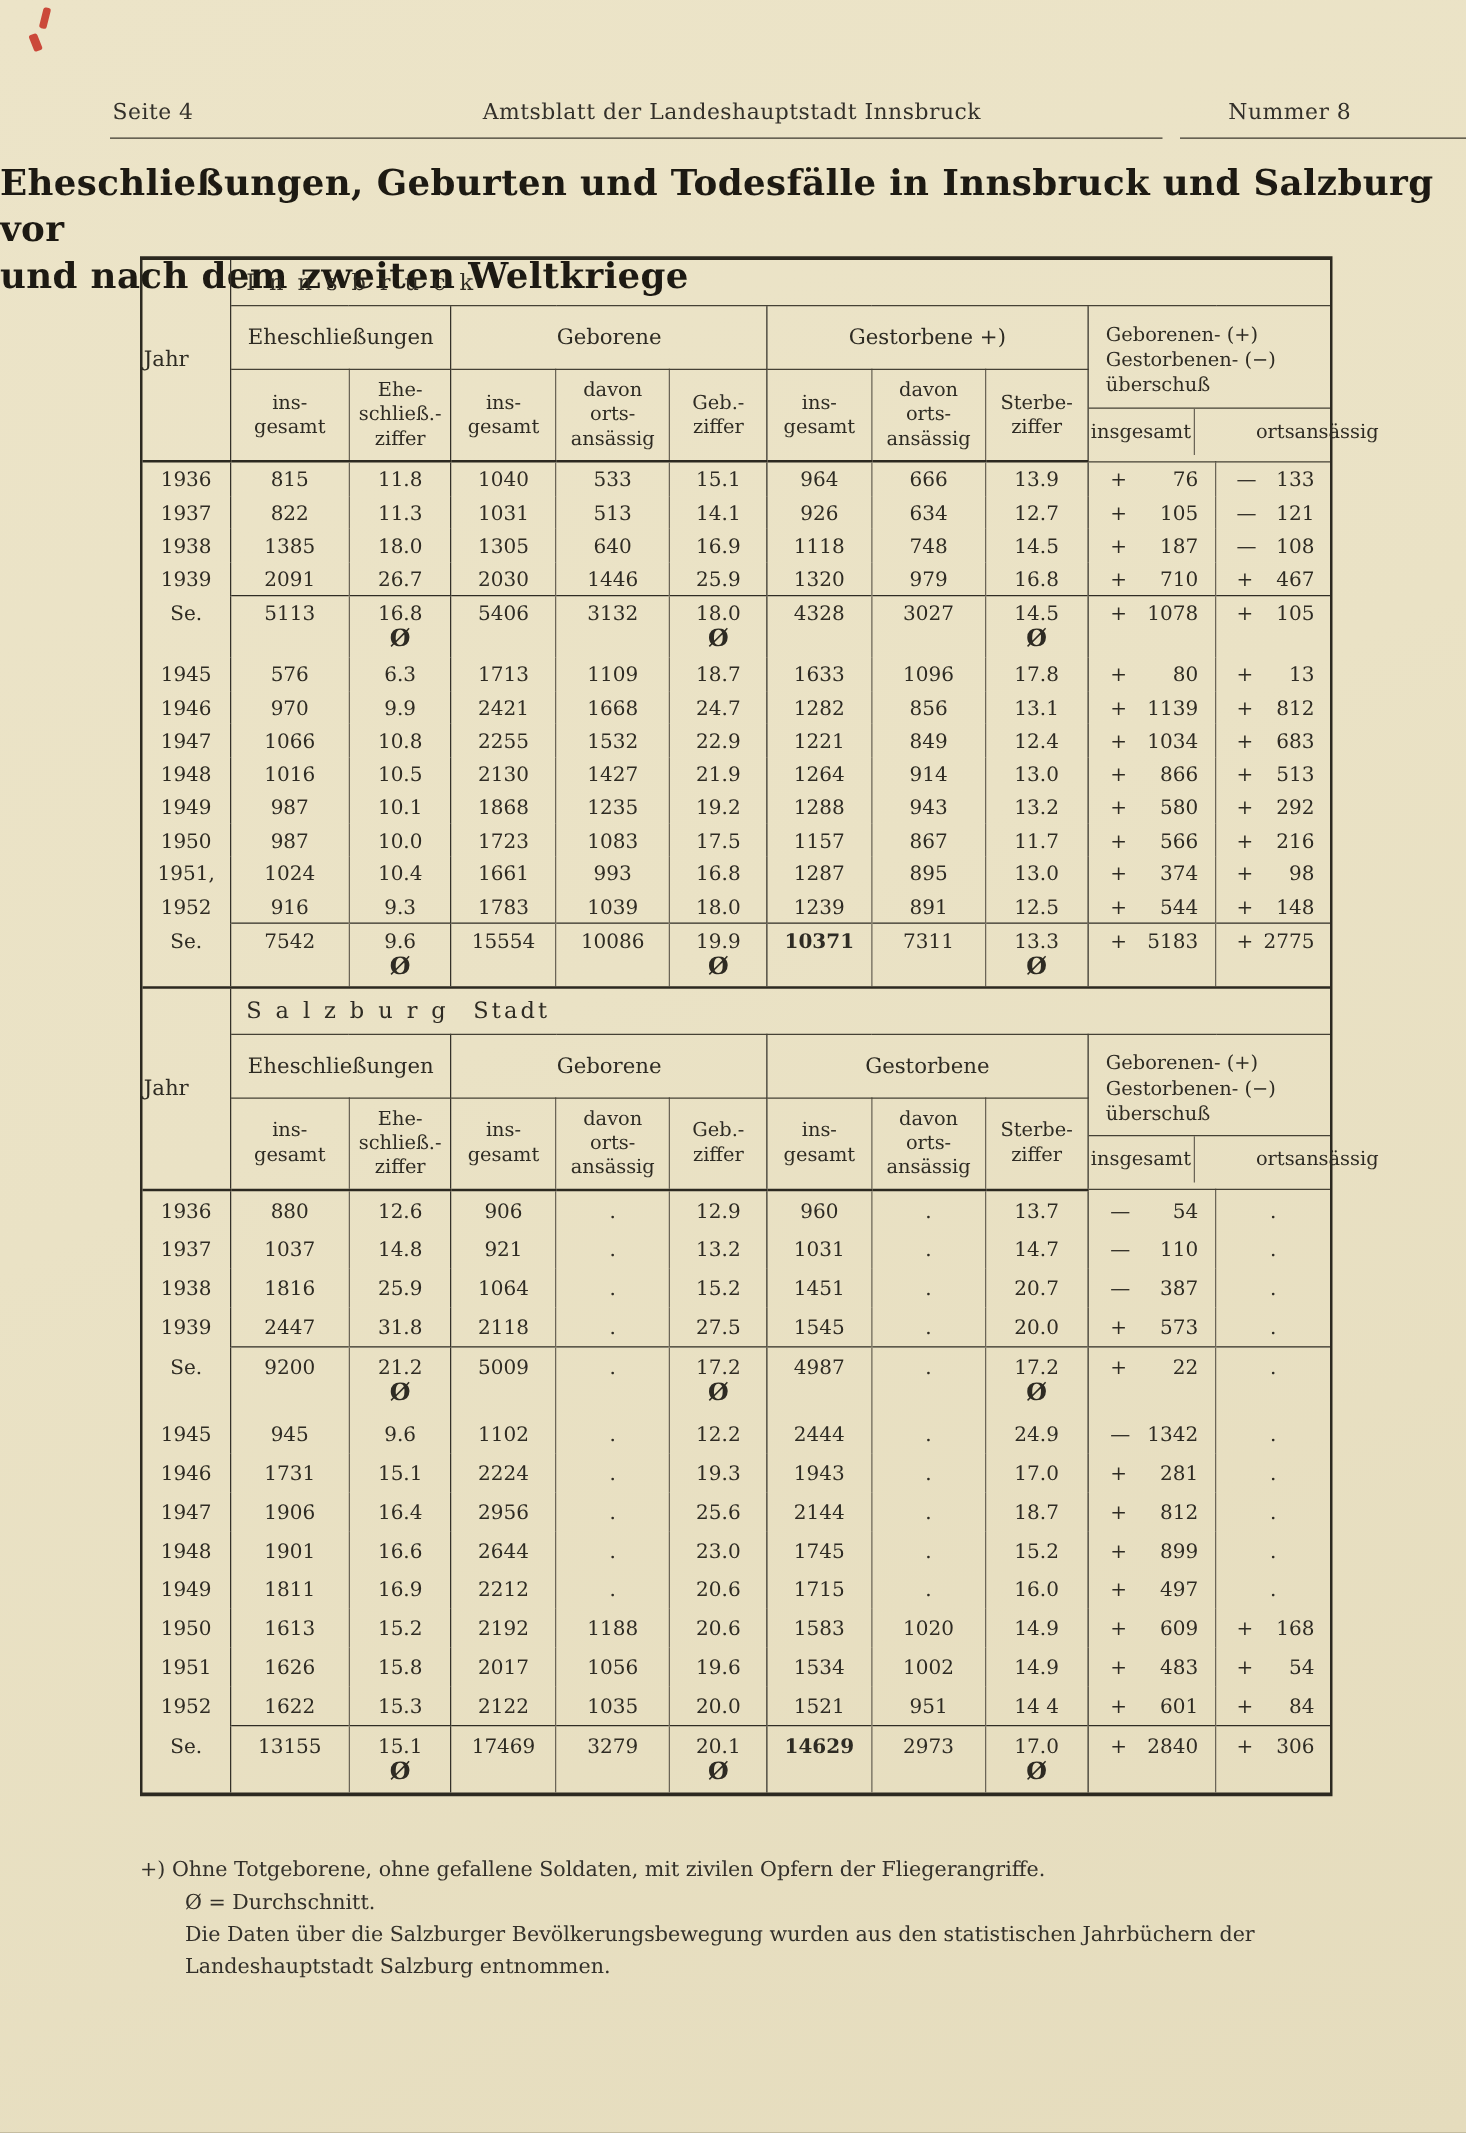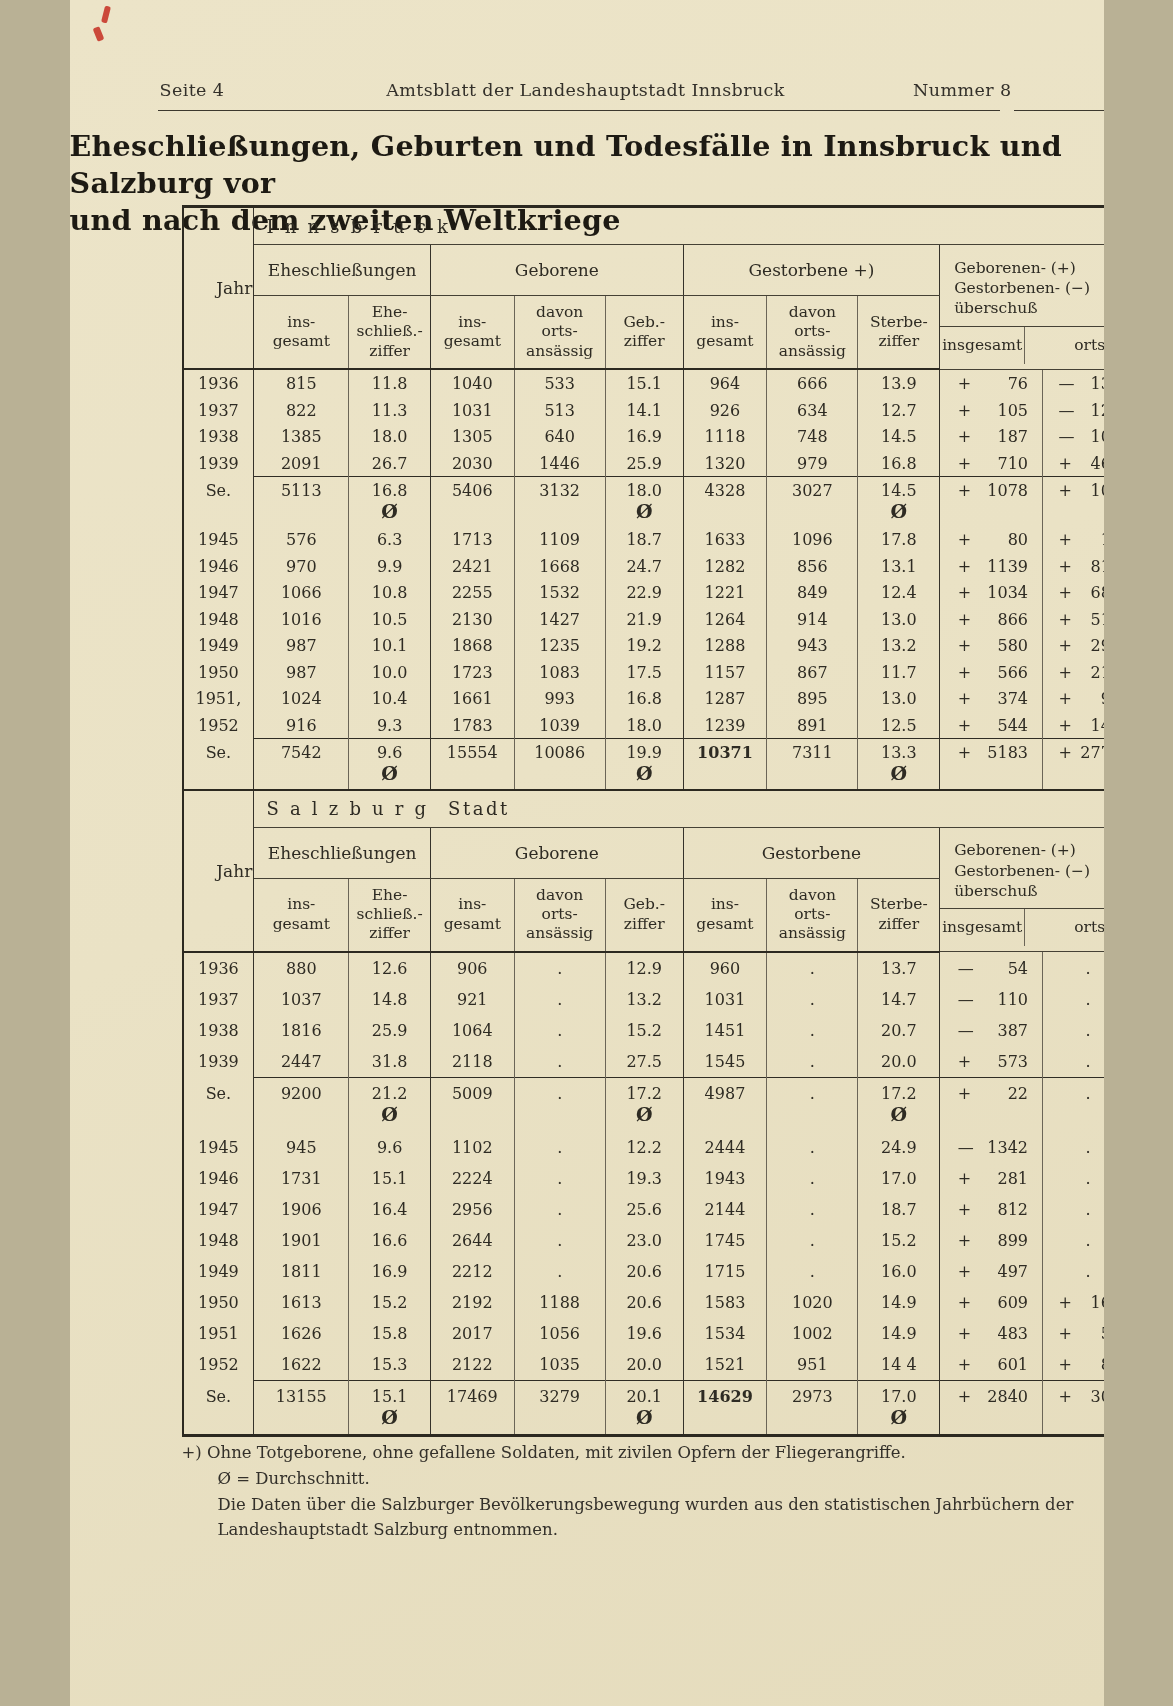--- a/index.html
+++ b/index.html
@@ -1,18 +1,18 @@
 <!DOCTYPE html>
 <html><head>
 <meta charset="utf-8">
 <style>
   html,body{margin:0;padding:0;background:#b9b195;}
   .page{
     position:relative;
-    width:1034px;height:1706px;
+    width:1173px;height:1706px;
     margin:0 auto;
     background:linear-gradient(155deg,#ece4c8 0%,#eae2c5 45%,#e5dcbd 100%);
     font-family:"DejaVu Serif","Liberation Serif",serif;
     color:#2e2b23;
     overflow:hidden;
   }
   
   .red-mark{position:absolute;background:#c8372a;border-radius:2px;opacity:.9;}
   .red-mark.m1{left:33px;top:6px;width:6px;height:17px;transform:rotate(14deg);}
   .red-mark.m2{left:25px;top:27px;width:7px;height:14px;transform:rotate(-22deg);}
@@ -45,21 +45,21 @@
 
   table.stat{border-collapse:collapse;width:100%;table-layout:fixed;font-size:16px;color:#2e2b23;}
   table.stat th{font-weight:400;}
   col.w-yr{width:7.4%}col.w-c0{width:10.0%}col.w-c1{width:8.6%}col.w-c2{width:8.8%}
   col.w-c3{width:9.6%}col.w-c4{width:8.2%}col.w-c5{width:8.8%}col.w-c6{width:9.6%}
   col.w-c7{width:8.6%}col.w-c8{width:10.8%}col.w-c9{width:9.6%}
 
   
   .year-head{
     border-right:1.8px solid #35322a;border-bottom:2.4px solid #2c2920;
-    vertical-align:middle;text-align:right;font-size:17px;
+    vertical-align:middle;text-align:left;font-size:17px;
   }
   tr.region-row th.region{
     height:34px;border-bottom:1.3px solid #454135;
     text-align:left;font-size:18px;vertical-align:middle;
   }
   .region-name{letter-spacing:.62em;padding-left:.62em;}
   .region-suffix{margin-left:.6em;letter-spacing:.14em;}
   tr.group-row th{
     height:48px;vertical-align:middle;text-align:center;font-size:17px;
     border-bottom:1.3px solid #454135;
@@ -99,21 +99,21 @@
   tr.sum td{border-top:1.6px solid #2f2c24;padding-bottom:10px;}
   tr.sum td:first-child{border-top:none;}
   td.b .v, td.b .sv{font-weight:700;}
   .avg{display:block;font-weight:700;font-size:19px;line-height:1.15;margin-top:1px;}
   .sgnwrap{display:flex;justify-content:space-between;width:72%;margin:0 auto;padding:0 4% 0 8%;}
   .sgnwrap .sgn{flex:0 0 auto;}
   .sgnwrap .sv{flex:0 0 auto;}
 
   
   .footnotes{
-    position:absolute;left:112px;width:952px;top:1440px;
+    position:absolute;left:112px;width:952px;top:1483px;
     font-size:16.5px;line-height:1.52;color:#33302a;
   }
   .footnotes p{margin:0 0 1px 0;}
   .footnotes p.indent{padding-left:36px;}
 </style>
 </head>
 <body>
 
 <div class="page">
 

